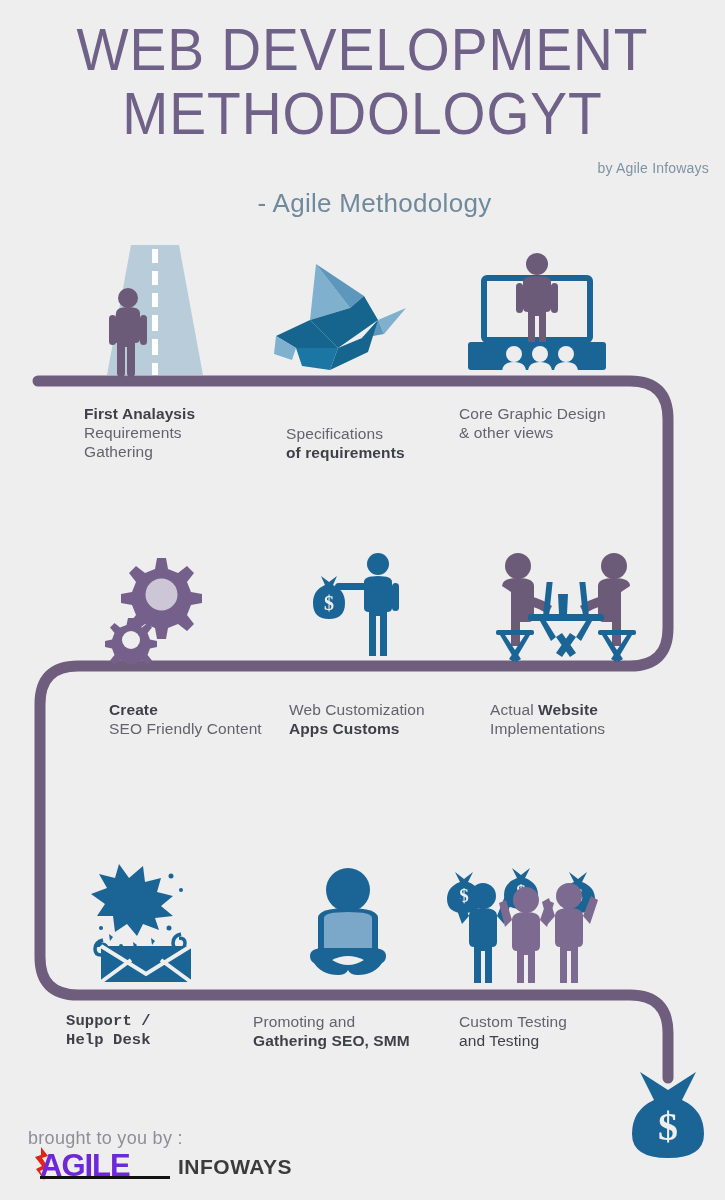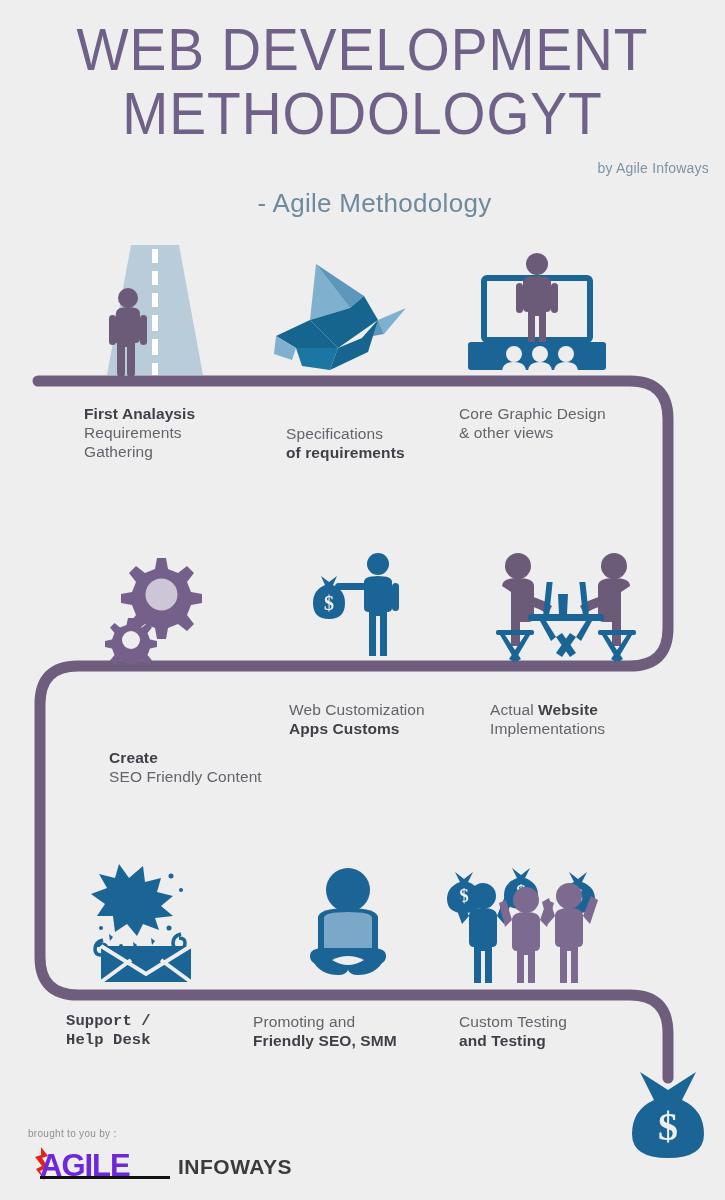--- a/index.html
+++ b/index.html
@@ -44,21 +44,21 @@
     font-size:15.5px;line-height:19px;
     letter-spacing:.1px;
     white-space:nowrap;
   }
   .label b{color:#3f3f48;font-weight:bold;}
   .label .ln{display:block;}
 
   
   .broughtby{
     position:absolute;left:28px;top:1128px;
-    color:#8e8e96;font-size:10px;letter-spacing:.3px;text-align:right;
+    color:#8e8e96;font-size:18px;letter-spacing:.3px;text-align:right;
   }
   .logo{position:absolute;left:28px;top:1150px;height:34px;}
   .logo-word{
     position:absolute;left:12px;top:-2px;
     font-size:31px;font-weight:bold;color:#6d28d9;
     letter-spacing:-1px;
     font-family:"Liberation Sans","DejaVu Sans",sans-serif;
   }
   .logo-sub{
     position:absolute;left:150px;top:5px;
@@ -205,21 +205,21 @@
       <rect x="4" y="80" width="38" height="5" rx="2"></rect>
       <path d="M8 85 l5 0 l16 24 l-5 3 z"></path>
       <path d="M38 85 l-5 0 l-16 24 l5 3 z"></path>
       <rect x="106" y="80" width="38" height="5" rx="2"></rect>
       <path d="M110 85 l5 0 l16 24 l-5 3 z"></path>
       <path d="M140 85 l-5 0 l-16 24 l5 3 z"></path>
     </g>
   </svg>
 
   <div class="label" style="left:109px;top:700px;">
-    <span class="ln" style="font-weight:bold;color:#3f3f48;margin-top:48px;">Create</span>
+    <span class="ln" style="font-weight:bold;color:#3f3f48;">Create</span>
     <span class="ln">SEO Friendly Content</span>
   </div>
 
   <div class="label" style="left:289px;top:700px;">
     <span class="ln">Web Customization</span>
     <span class="ln" style="font-weight:bold;color:#3f3f48;">Apps Customs</span>
   </div>
 
   <div class="label" style="left:490px;top:700px;">
     <span class="ln"><span>Actual </span><b>Website</b></span>
@@ -294,26 +294,26 @@
     </g>
   </svg>
 
   <div class="label" style="left:66px;top:1012px;font-family:Liberation Mono, monospace;">
     <span class="ln" style="font-weight:bold;color:#3f3f48;">Support /</span>
     <span class="ln" style="font-weight:bold;color:#3f3f48;">Help Desk</span>
   </div>
 
   <div class="label" style="left:253px;top:1012px;">
     <span class="ln">Promoting and</span>
-    <span class="ln" style="font-weight:bold;color:#3f3f48;">Friendly SEO, SMM</span>
+    <span class="ln" style="font-weight:bold;color:#3f3f48;">Gathering SEO, SMM</span>
   </div>
 
   <div class="label" style="left:459px;top:1012px;">
     <span class="ln">Custom Testing</span>
-    <span class="ln" style="font-weight:bold;color:#3f3f48;">and Testing</span>
+    <span class="ln" style="font-weight:normal;color:#3f3f48;">and Testing</span>
   </div>
 
   <svg class="icon-wrap" style="left:628px;top:1068px;" width="80" height="92" viewBox="0 0 80 92">
     <path d="M12 4 l28 18 l28 -18 l-14 28 q22 10 22 34 q0 24 -36 24 q-36 0 -36 -24 q0 -24 22 -34 z" fill="#1a6496"></path>
     <text x="40" y="72" font-family="Liberation Serif, serif" font-size="40" font-weight="bold" fill="#efeeee" text-anchor="middle">$</text>
   </svg>
 
   <div class="broughtby">brought to you by :</div>
 
   <div class="logo">

